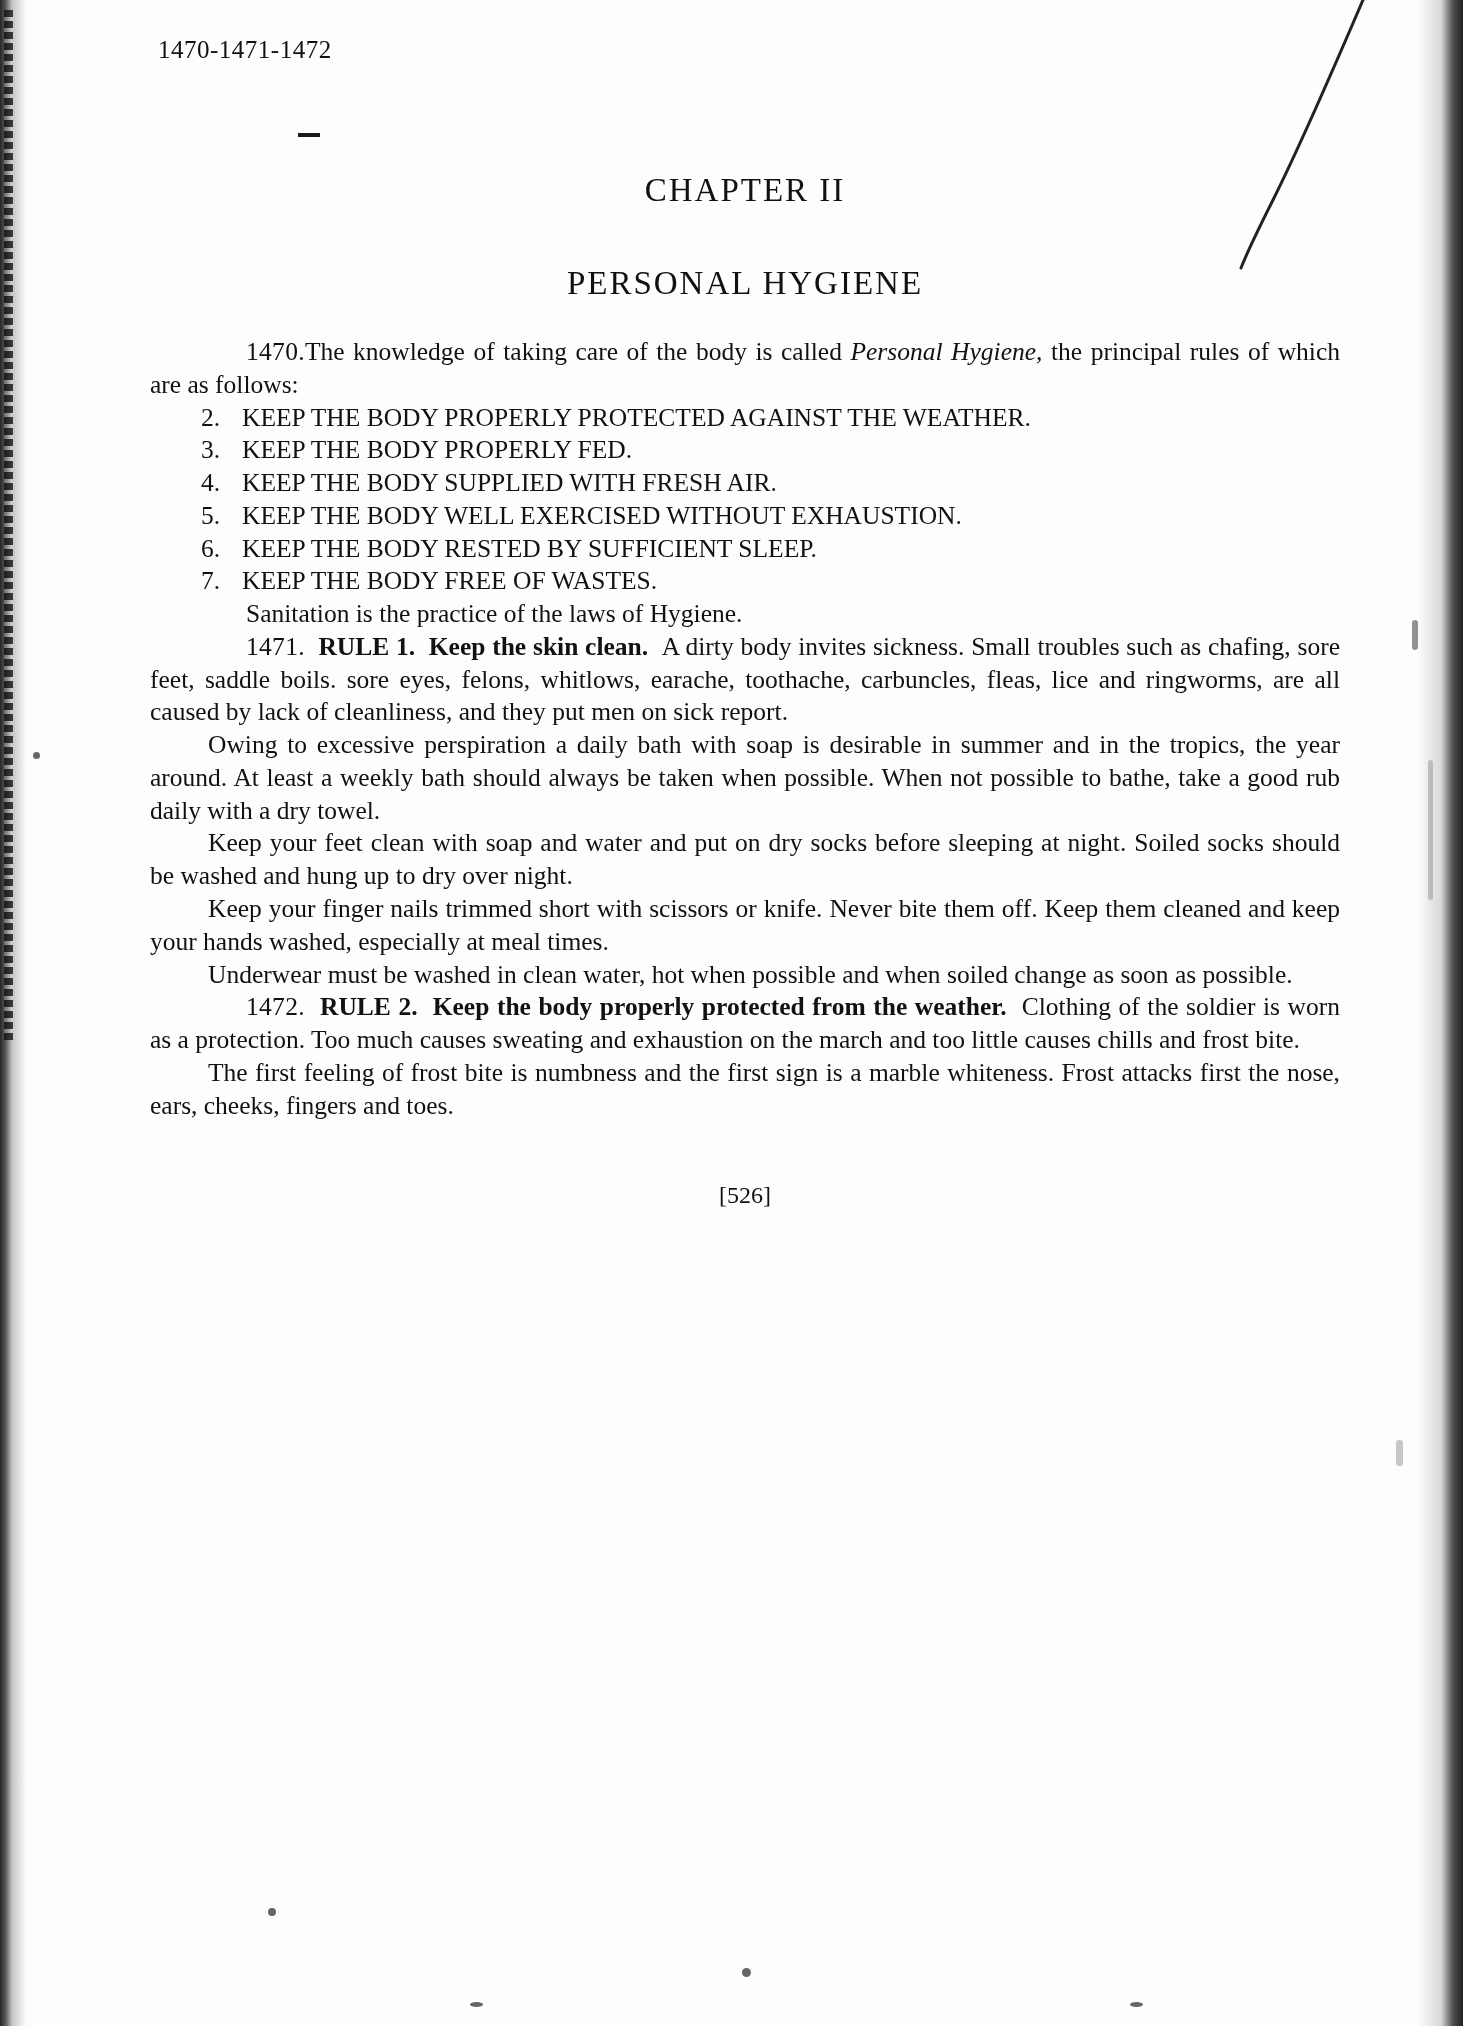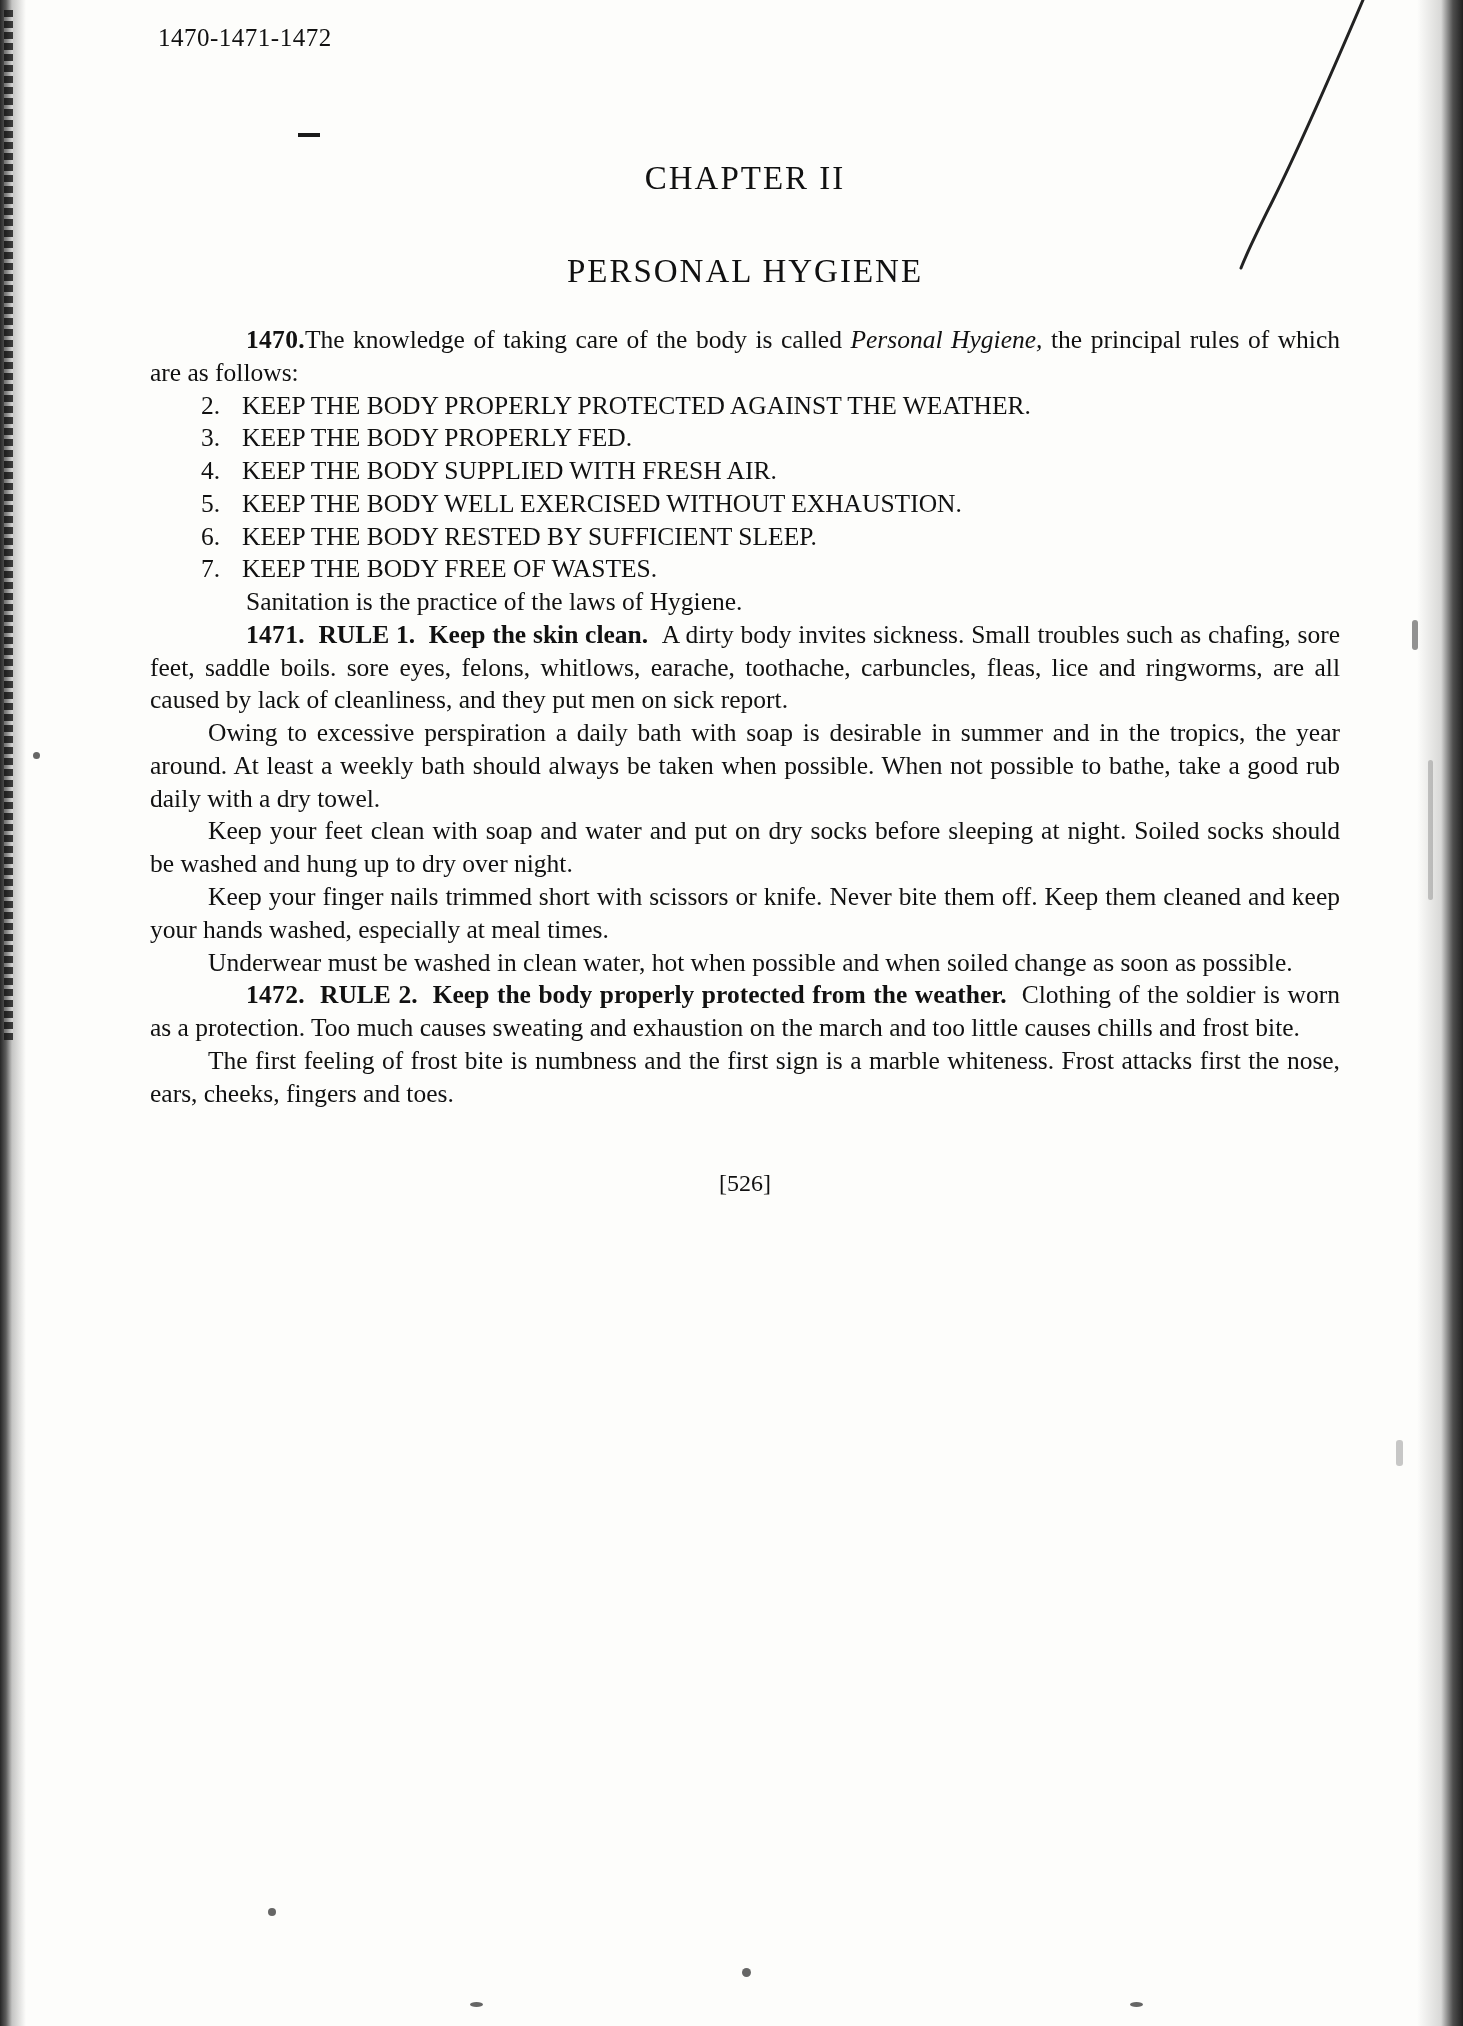--- a/index.html
+++ b/index.html
@@ -83,21 +83,21 @@
     right: 90px;
     width: 160px;
     height: 300px;
     pointer-events: none;
   }
 
   
   #content {
     position: absolute;
     left: 150px;
-    top: 24px;
+    top: 36px;
     width: 1190px;
   }
 
   .folio-top {
     font-size: 25px;
     letter-spacing: .5px;
     margin: 0 0 0 8px;
     font-family: "Liberation Serif", serif;
   }
 
@@ -137,21 +137,21 @@
   p.para {
     margin: 0;
     text-align: justify;
     text-justify: inter-word;
   }
   p.para.indent {
     text-indent: 58px;
   }
 
   .num {
-    font-weight: bold;
+    font-weight: normal;
     letter-spacing: .3px;
   }
   .rule {
     font-weight: bold;
   }
   .italic {
     font-style: italic;
   }
 
   ol.rules {

